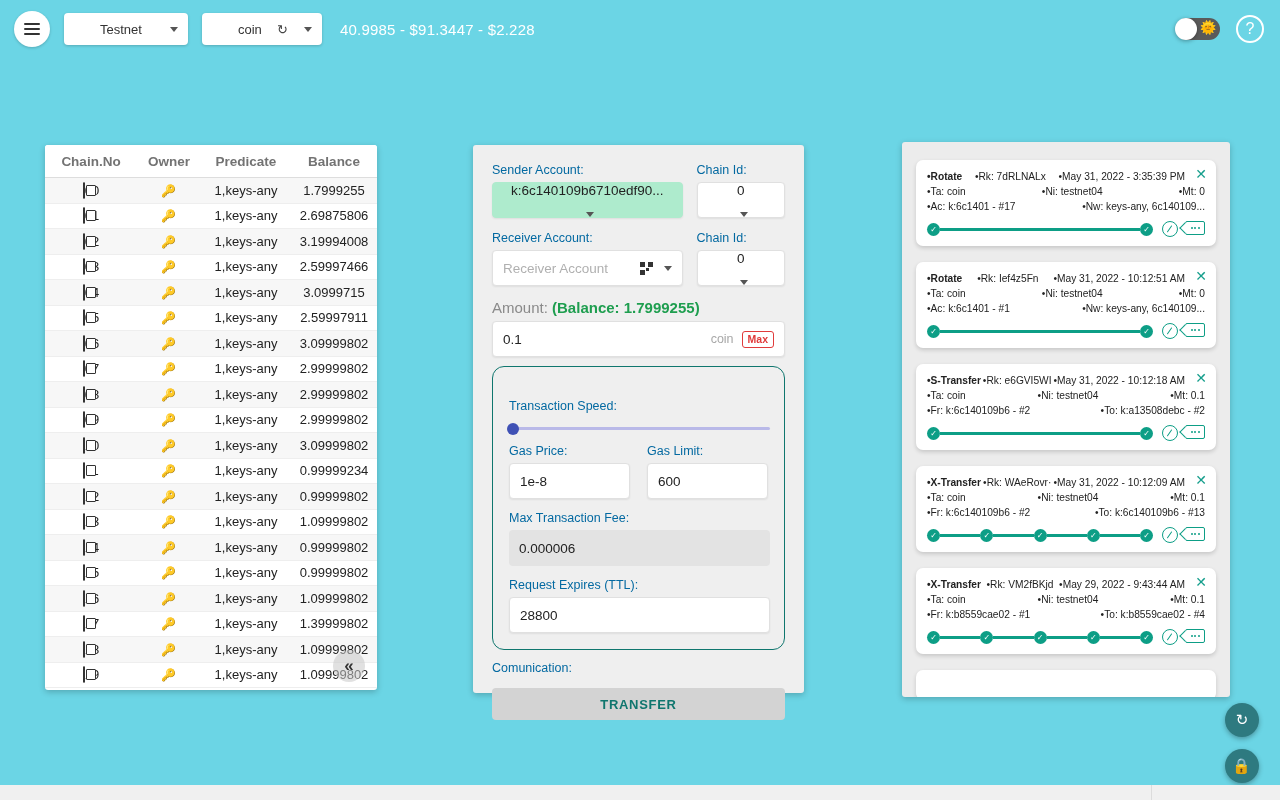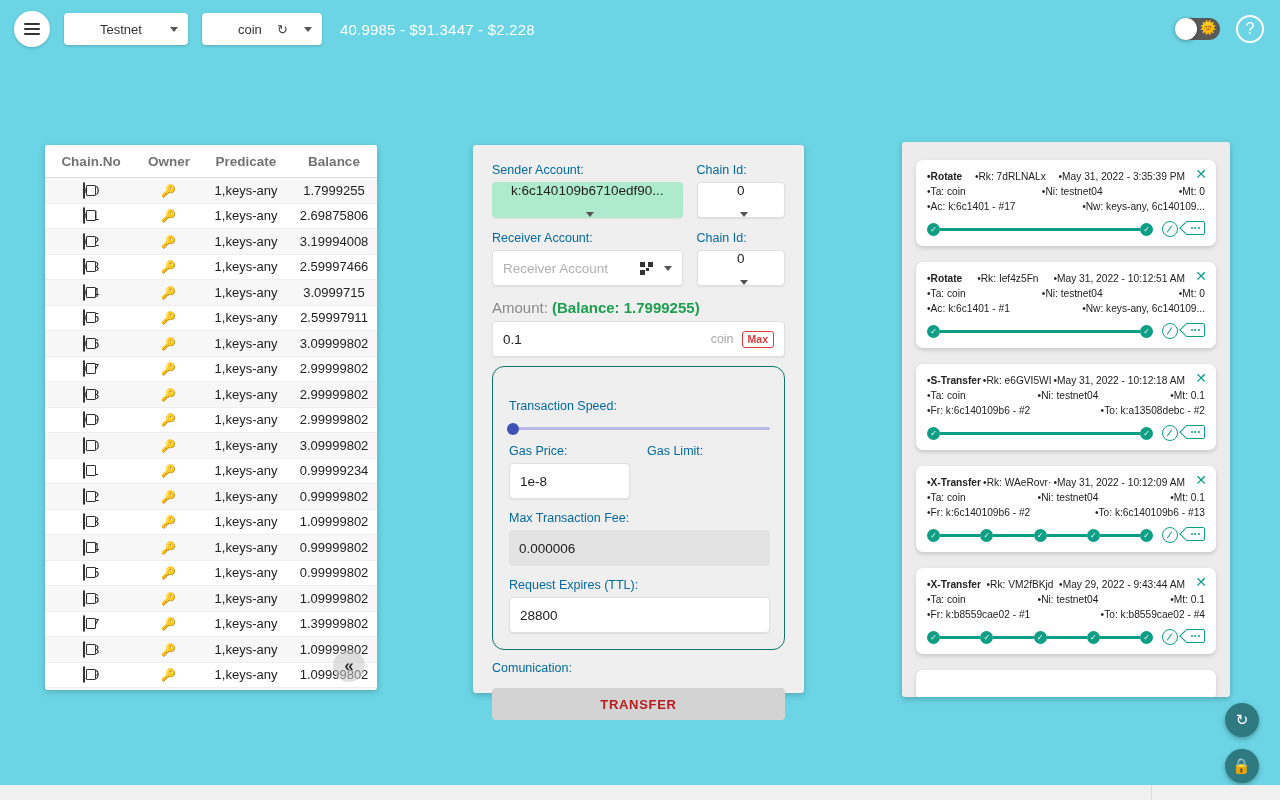--- a/index.html
+++ b/index.html
@@ -129,21 +129,21 @@
   }
   .gas-row { display: flex; gap: 17px; }
   .gas-fld { width: 122px; }
   .fee-box {
     height: 36px; background: #e3e3e3; border-radius: 4px; display: flex; align-items: center;
     padding: 0 10px; font-size: 13.5px; color: #222; width: 261px;
   }
   .ttl-inp { width: 261px; }
   .transfer-btn {
     margin-top: 8px; width: 293px; height: 32px; background: #d3d3d3; border: none;
-    border-radius: 4px; color: #b91c1c; font-size: 13px; font-weight: bold;
+    border-radius: 4px; color: #0f766e; font-size: 13px; font-weight: bold;
     letter-spacing: .7px; cursor: pointer;
   }
   
   .tx-panel {
     position: absolute; left: 902px; top: 142px; width: 328px; height: 555px;
     background: #ececec; border-radius: 3px; box-shadow: 0 2px 6px rgba(0,0,0,.22);
     overflow: hidden; padding: 18px 14px 0;
   }
   .tx-card {
     background: #fff; border-radius: 7px; box-shadow: 0 2px 4px rgba(0,0,0,.16);
@@ -476,20 +476,23 @@
 
     <div class="gas-row">
       <div class="gas-fld">
         <div class="lbl-sm">Gas Price:</div>
         <div class="inp">
           <span class="txt">1e-8</span>
         </div>
       </div>
       <div class="gas-fld">
         <div class="lbl-sm">Gas Limit:</div>
+        <div class="inp">
+          <span class="txt">600</span>
+        </div>
       </div>
     </div>
 
     <div class="lbl-sm" style="margin-top:12px">Max Transaction Fee:</div>
     <div class="fee-box">0.000006</div>
 
     <div class="lbl-sm" style="margin-top:12px">Request Expires (TTL):</div>
     <div class="inp ttl-inp">
       <span class="txt">28800</span>
     </div>

